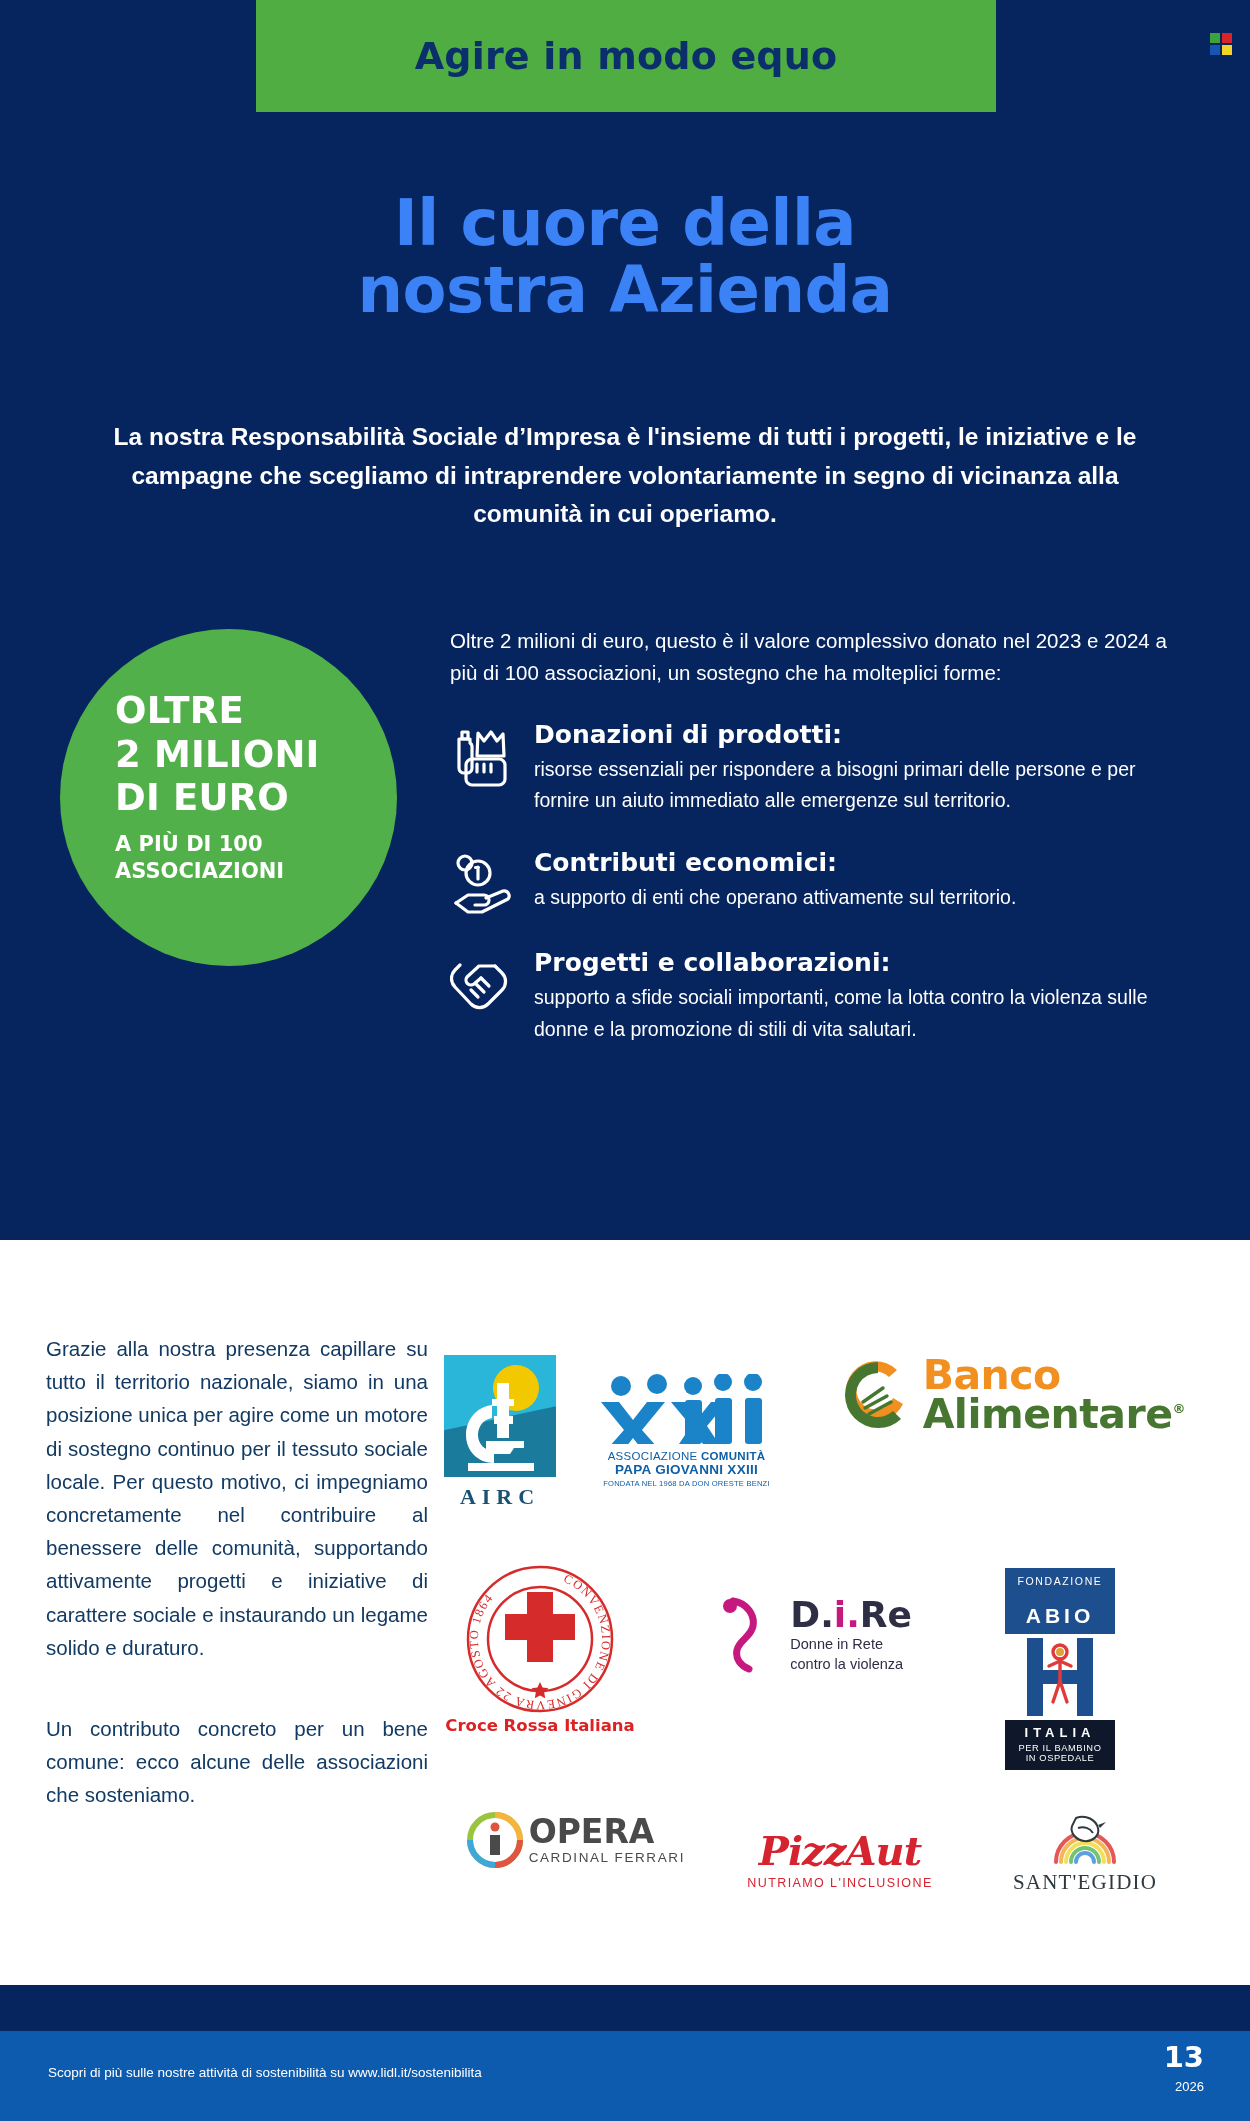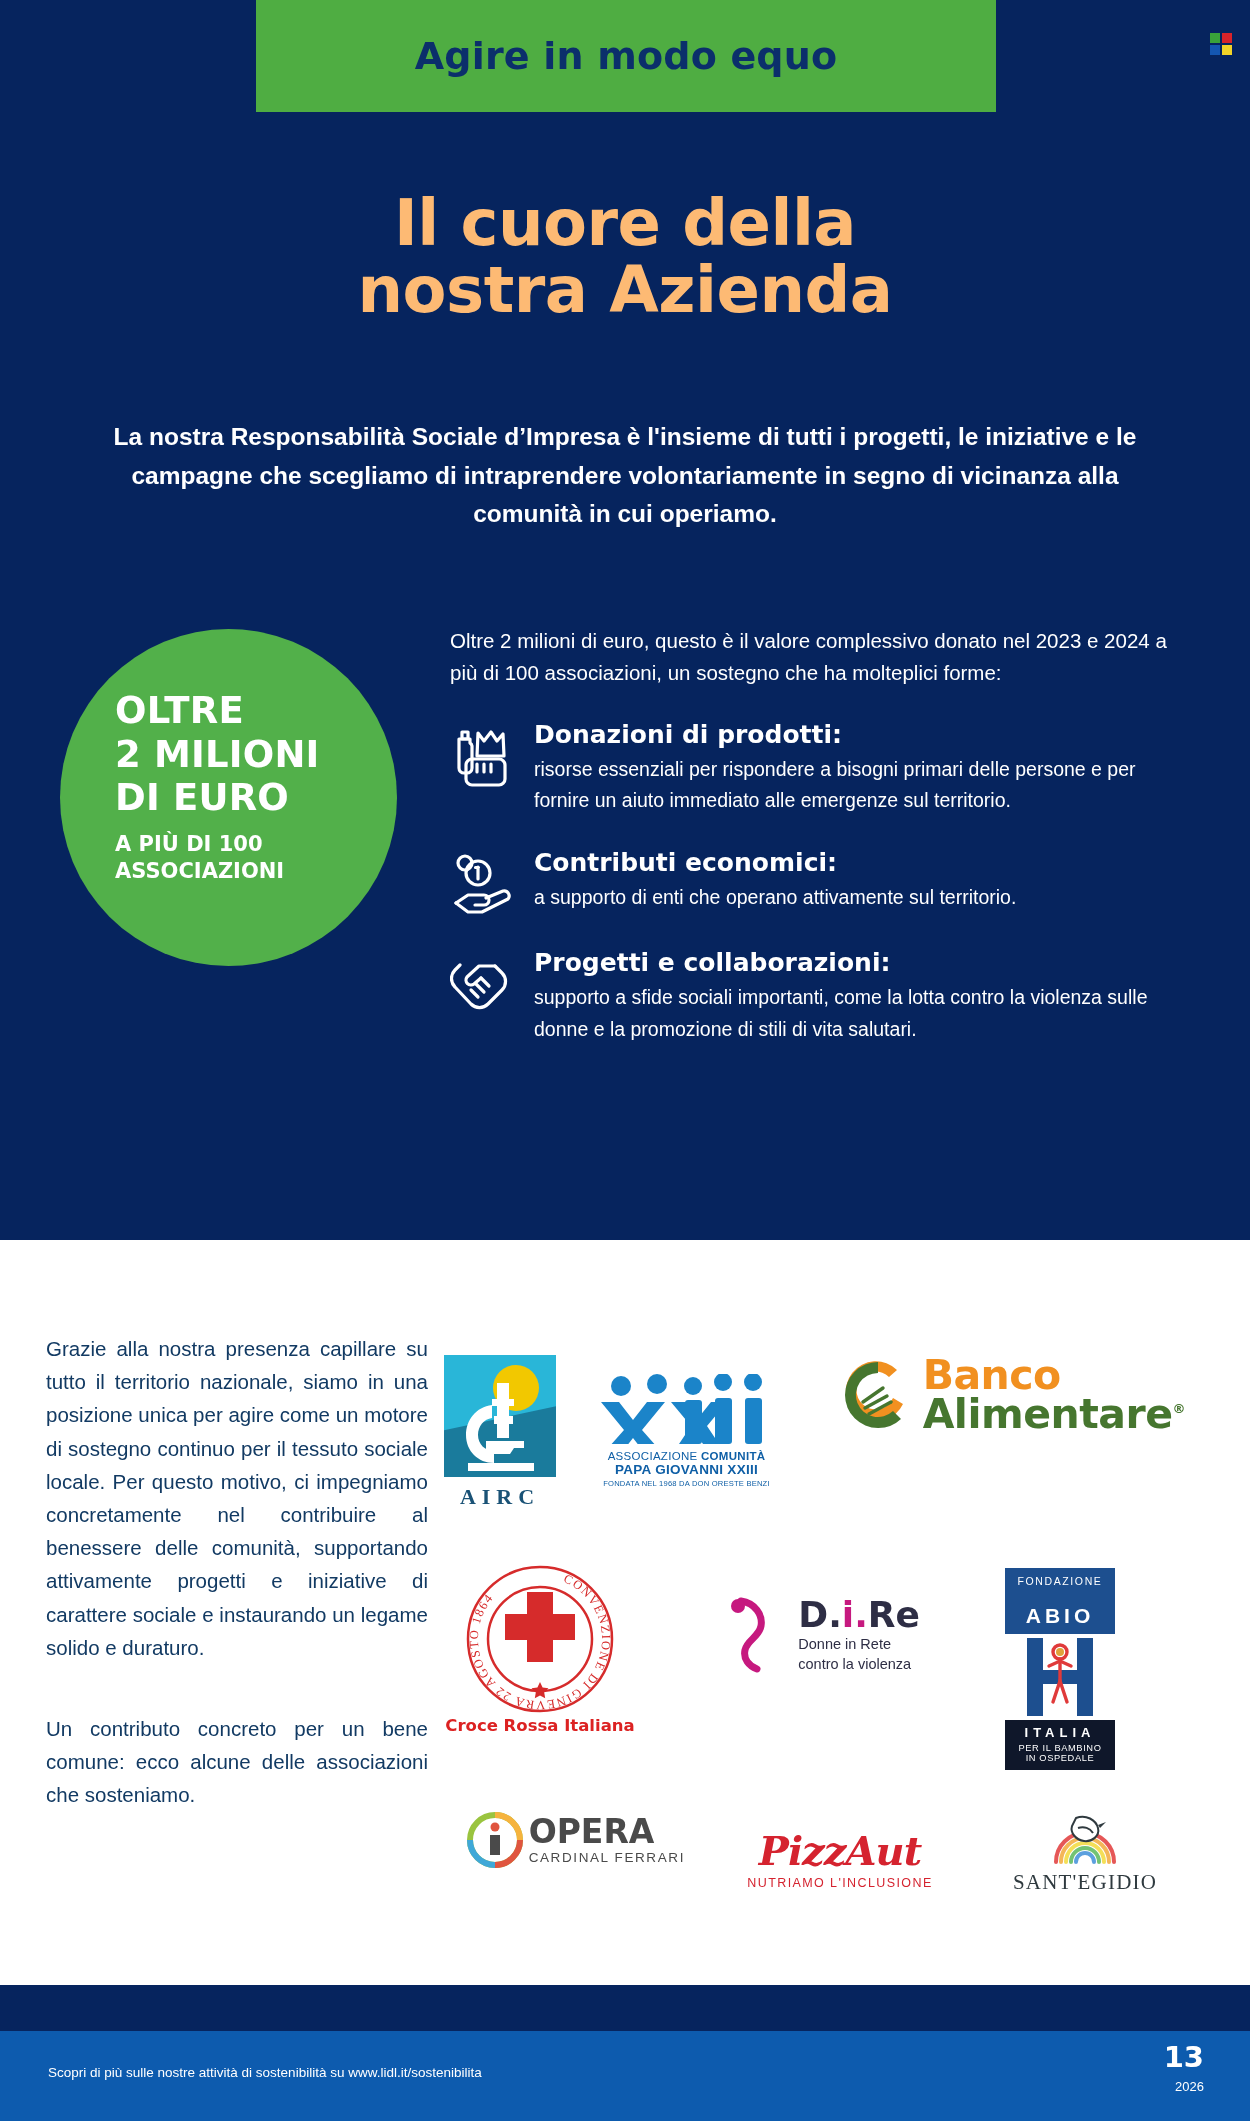--- a/index.html
+++ b/index.html
@@ -57,21 +57,21 @@
     grid-template-rows: 1fr 1fr;
     gap: 2px;
   }
   .winlogo i { display: block; }
 
   .headline {
     position: absolute;
     left: 0; top: 190px;
     width: 1250px;
     text-align: center;
-    color: #fdba74;
+    color: #3b82f6;
     font-family: "DejaVu Sans", sans-serif;
     font-weight: bold;
     font-size: 64px;
     line-height: 1.05;
     letter-spacing: -.5px;
   }
 
   .intro {
     position: absolute;
     left: 95px; top: 418px;
@@ -198,21 +198,21 @@
   .banco-w2 { font-family: "DejaVu Sans", sans-serif; font-weight: bold; font-size: 41px; color: #46762f; letter-spacing: -.5px; position: relative; }
   .banco-reg { font-size: 13px; vertical-align: super; }
 
   
   .croce { left: 10px; top: 255px; width: 230px; height: 190px; flex-direction: column; }
   .croce-mark { width: 150px; height: 150px; }
   .croce-word { margin-top: 2px; color: #dc2222; font-family: "DejaVu Sans", sans-serif;
                 font-weight: bold; font-size: 16.5px; }
 
   
-  .dire { left: 265px; top: 290px; width: 240px; height: 110px; gap: 21px; }
+  .dire { left: 257px; top: 290px; width: 240px; height: 110px; gap: 21px; }
   .dire-mark { width: 44px; height: 76px; flex: 0 0 44px; }
   .dire-words { margin-left: 6px; }
   .dire-w1 { font-family: "DejaVu Sans", sans-serif; font-weight: bold; font-size: 36px; color: #2e2e45; line-height: 1; }
   .dire-w1 .pink { color: #c6197f; }
   .dire-w2 { font-size: 14.5px; color: #2e2e45; line-height: 1.18; margin-top: 3px; }
 
   
   .abio { left: 570px; top: 215px; width: 150px; height: 265px; flex-direction: column; }
   .abio-box { width: 110px; background: #ffffff; border: none; text-align: center; }
   .abio-top { background: #1d4f8f; color: #ffffff; padding: 7px 0 6px; }

